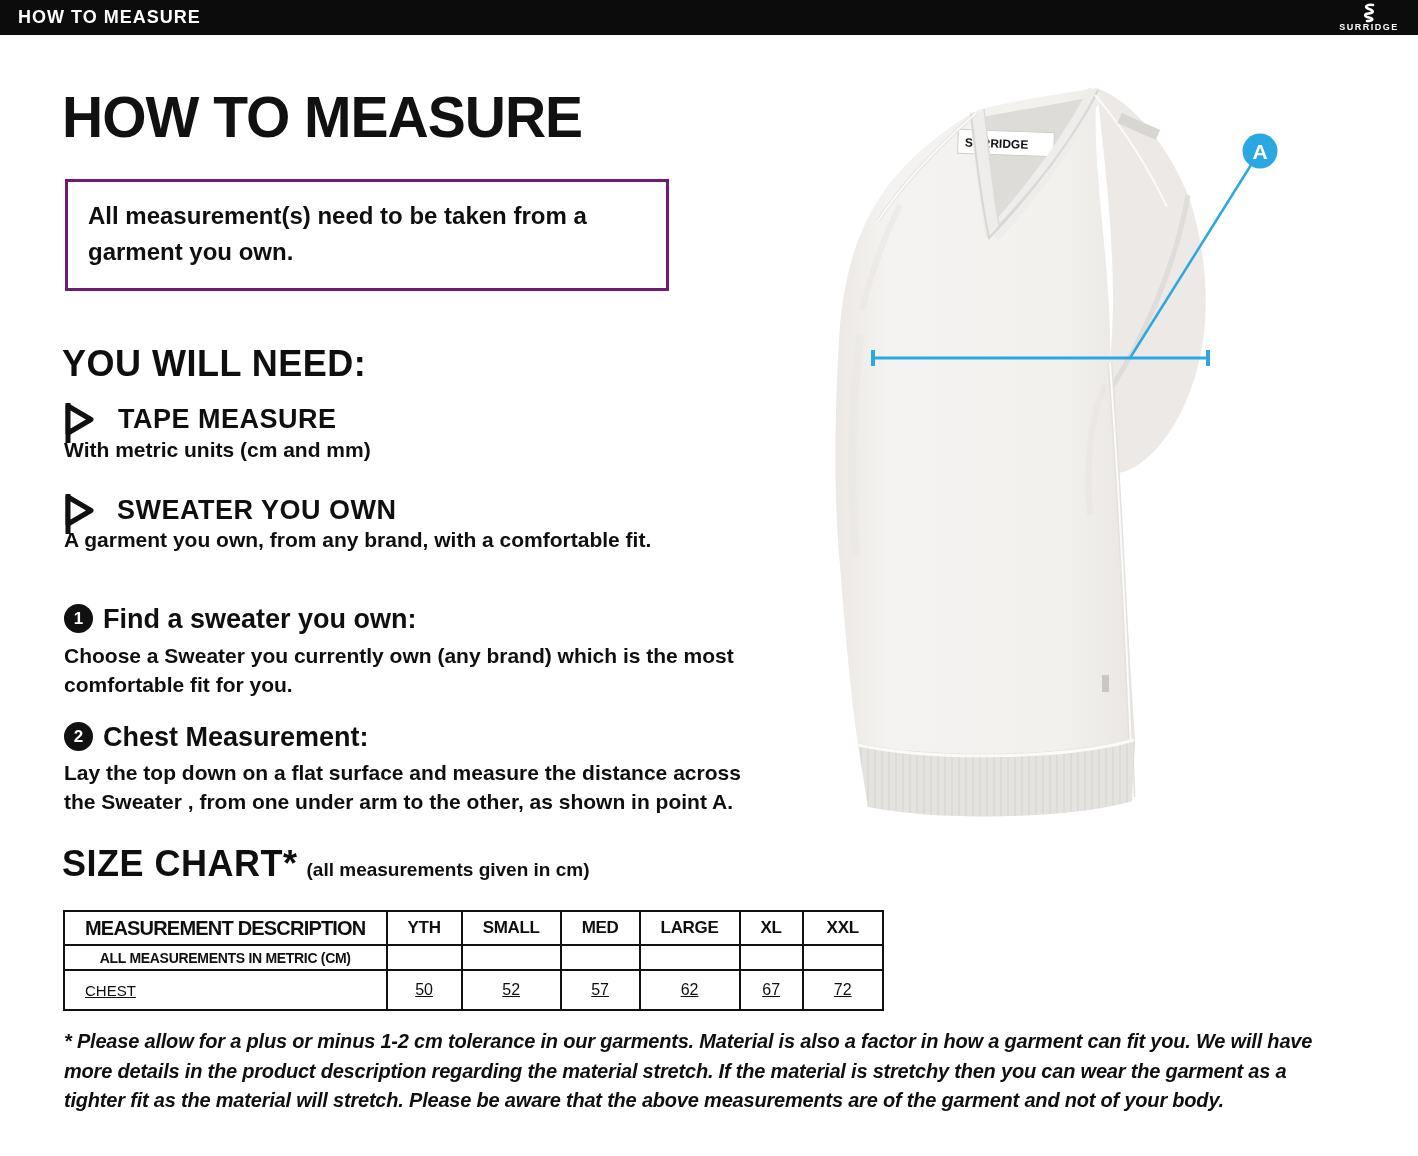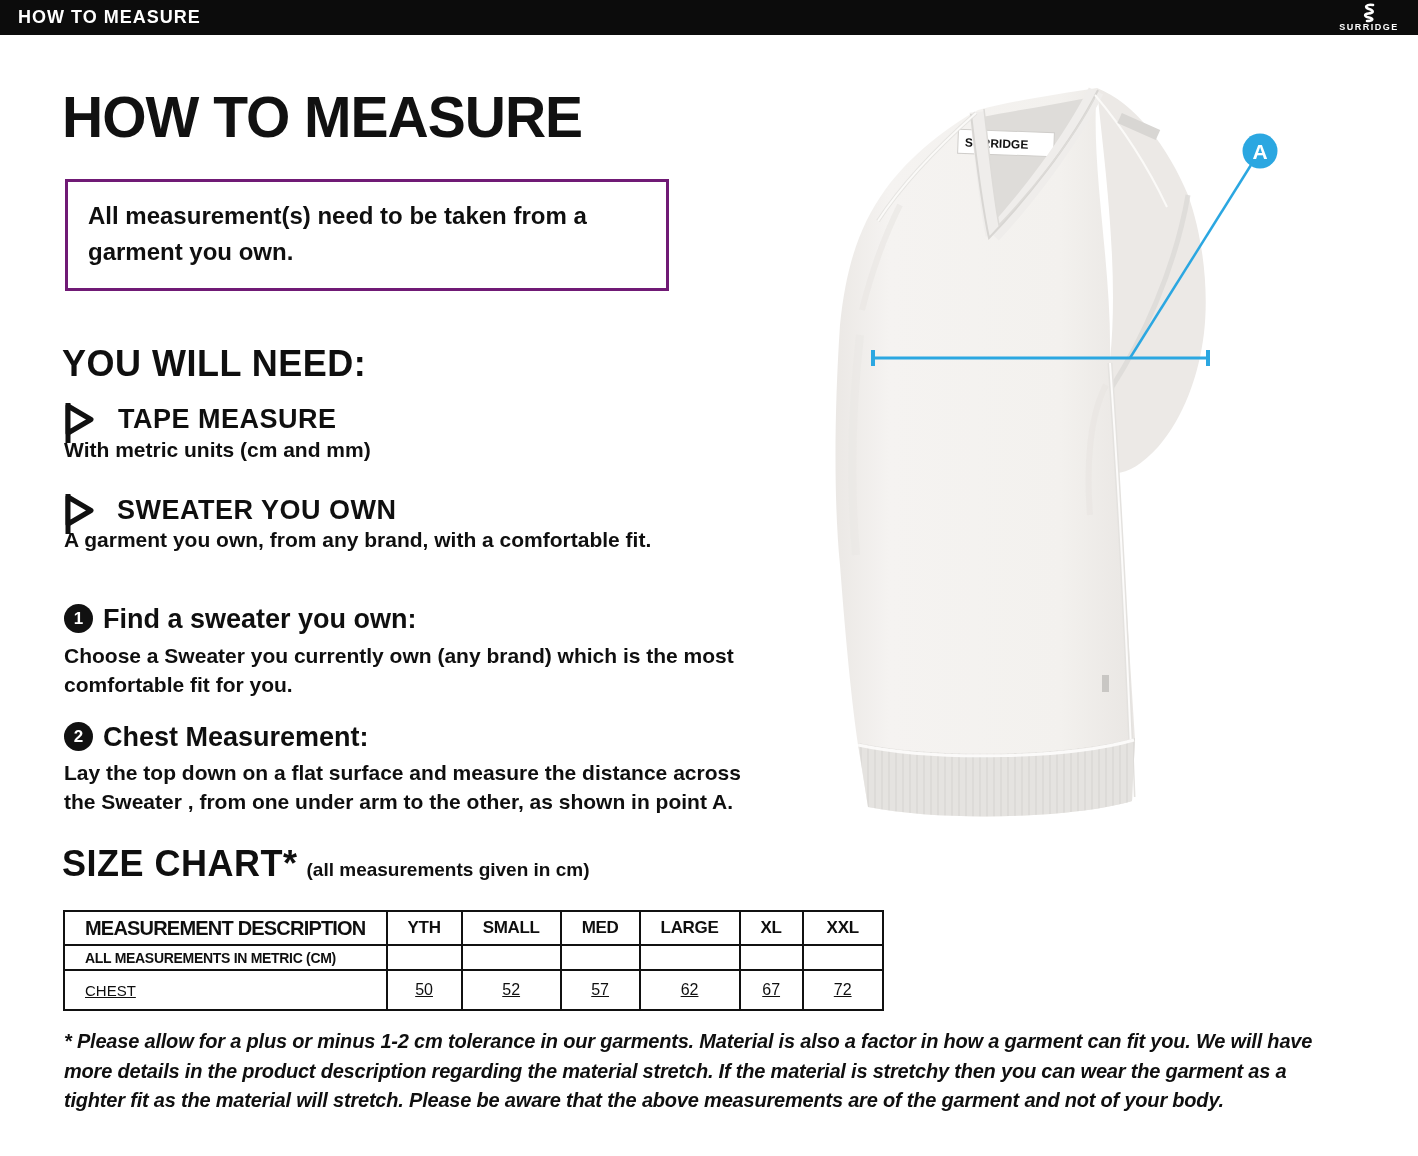--- a/index.html
+++ b/index.html
@@ -85,21 +85,21 @@
   .col-small { width: 76px; }
   .col-med   { width: 63px; }
   .col-large { width: 78px; }
   .col-xl    { width: 52px; }
   .col-xxl   { width: 80px; }
   tr.hdr-row    { height: 34px; }
   tr.metric-row { height: 25px; }
   tr.data-row   { height: 40px; text-decoration: underline; }
   th.desc-hdr   { font-size: 20px; font-weight: bold; text-align: left; letter-spacing: -0.8px; }
   th.size-hdr   { font-size: 17px; font-weight: bold; text-align: center; letter-spacing: -0.3px; }
-  td.metric-label { font-size: 14px; font-weight: bold; letter-spacing: -0.3px; text-align: left; }
+  td.metric-label { font-size: 14px; font-weight: bold; letter-spacing: -0.3px; text-align: center; }
   td.row-label  { font-size: 15px; font-weight: normal; text-align: left; }
   td.val-cell   { font-size: 16px; font-weight: normal; text-align: center; }
 
   .disclaimer {
     position: absolute; left: 64px; top: 1027px; width: 1330px;
     font-size: 20px; font-weight: bold; font-style: italic; line-height: 29.5px;
     white-space: pre-line; letter-spacing: -0.2px;
   }
 
   

